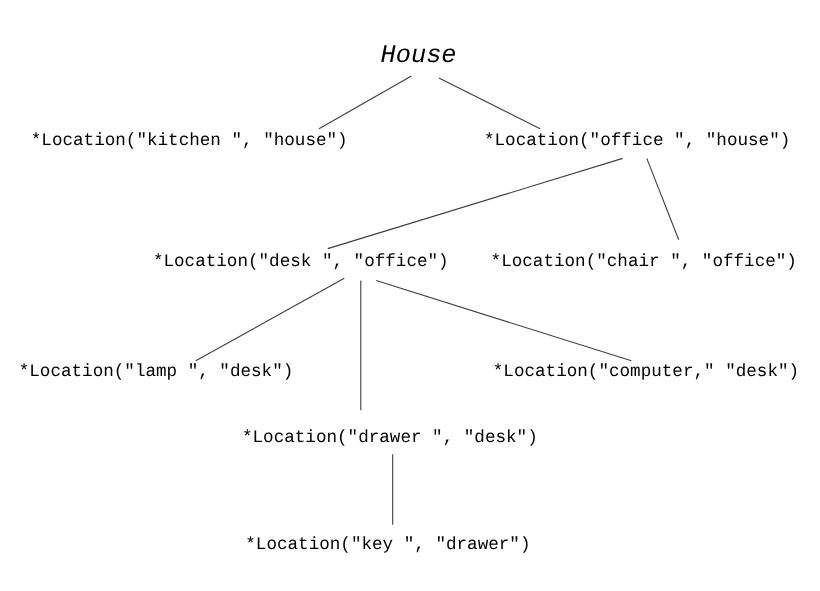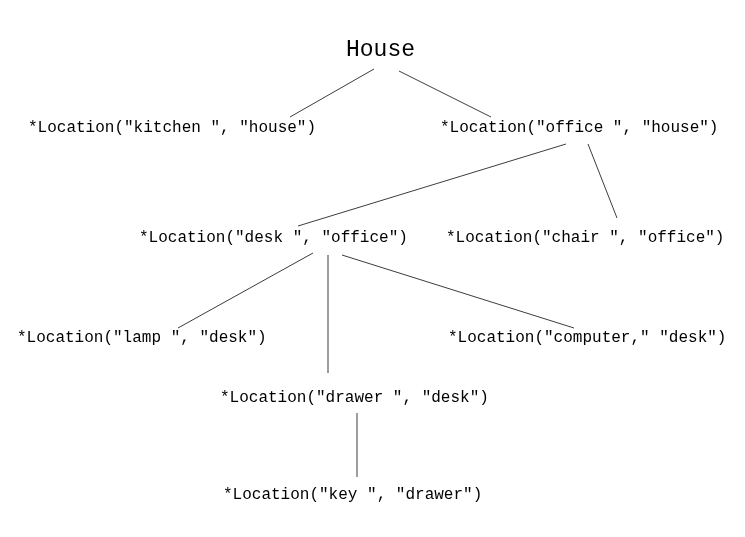--- a/index.html
+++ b/index.html
@@ -31,21 +31,21 @@
     position: absolute;
     white-space: pre;
     font-size: 16px;
     line-height: 1;
     color: #000000;
   }
   .node.root {
     font-size: 23px;
   }
   
-  #n-house    { left: 346px; top: 39px; }
+  #n-house    { left: 346px; top: 39px; font-style: italic; }
   #n-kitchen  { left: 28px;  top: 120px; }
   #n-office   { left: 440px; top: 120px; }
   #n-desk     { left: 139px; top: 230px; }
   #n-chair    { left: 446px; top: 230px; }
   #n-lamp     { left: 17px;  top: 330px; }
   #n-computer { left: 448px; top: 330px; }
   #n-drawer   { left: 220px; top: 390px; }
   #n-key      { left: 223px; top: 487px; }
 </style>
 </head>

